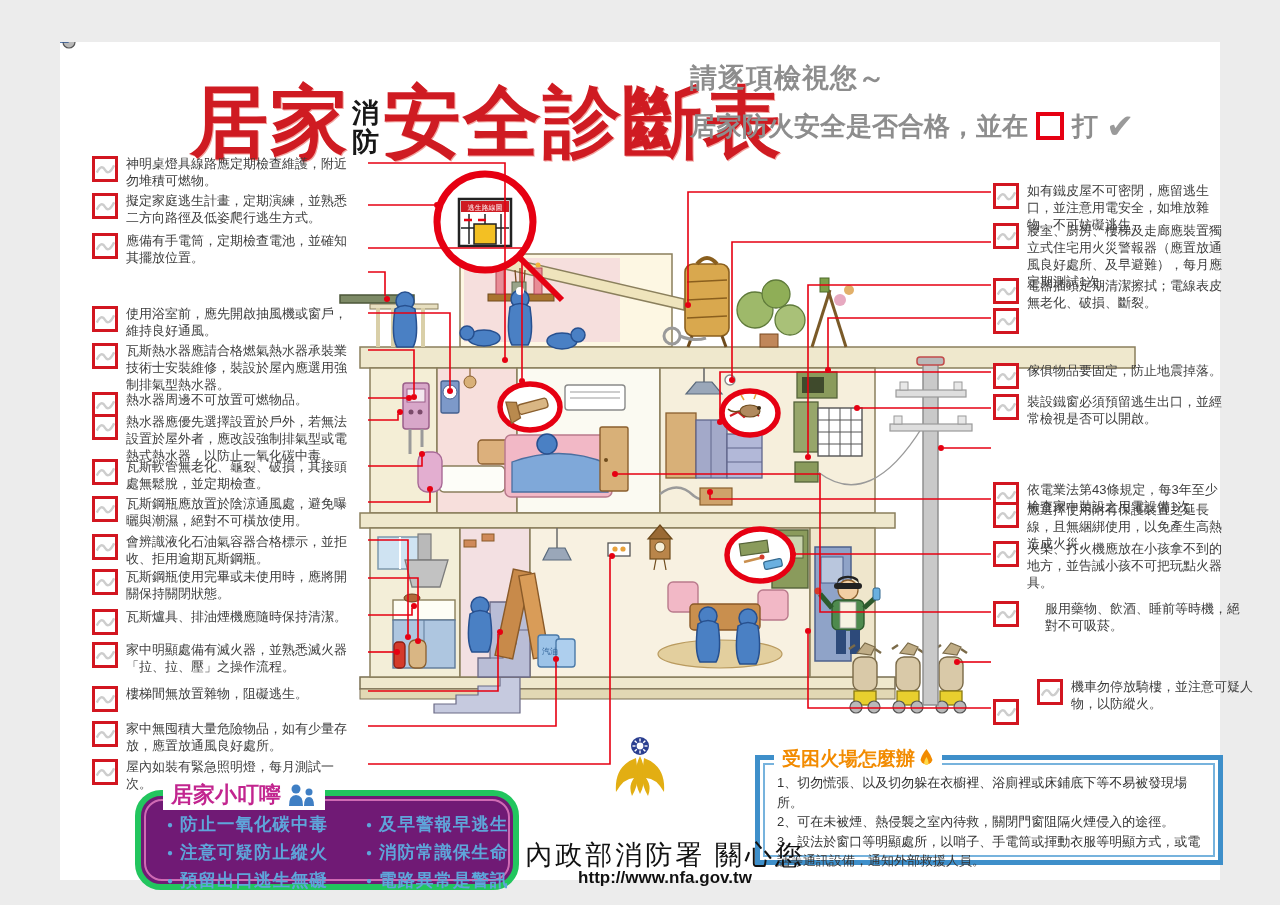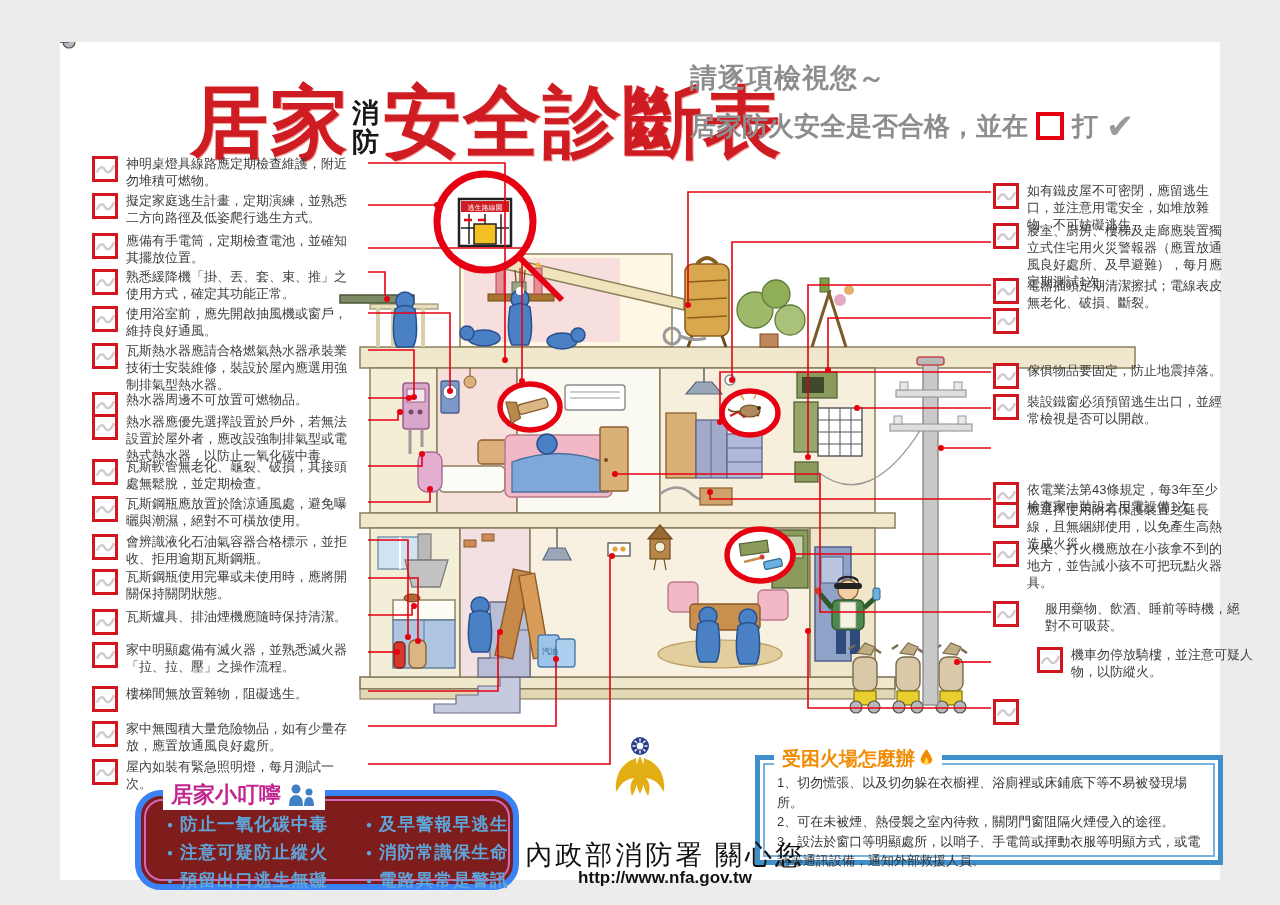--- a/index.html
+++ b/index.html
@@ -26,21 +26,21 @@
   .col-right{left:933px;top:0;width:226px;height:760px;}
   .chk-row{position:absolute;display:flex;gap:8px;align-items:flex-start;}
   .cbx{width:20px;height:20px;border:3px solid #d21620;background:#fff;flex:0 0 auto;margin-top:1px;}
   .cbx svg{display:block;width:20px;height:20px;}
   .ctx{font-size:13px;line-height:1.32;color:#3d3d3d;}
   .col-left .ctx{width:226px;}
   .col-right .ctx{width:196px;}
 
   
   .tipsbox{position:absolute;left:75px;top:748px;width:372px;height:88px;z-index:4;
-           border:6px solid #3b82f6;border-radius:26px;background:#7f1d1d;}
+           border:6px solid #22c55e;border-radius:26px;background:#701a75;}
   .tipsbox .inner{position:absolute;inset:3px;border:2px solid #cf6ab4;border-radius:18px;}
   .tips-title{position:absolute;left:22px;top:-16px;background:#fff;padding:0 8px;
               color:#c2258f;font-weight:bold;font-size:22px;display:flex;gap:6px;align-items:center;}
   .tips-cols{position:absolute;left:26px;top:16px;display:flex;gap:38px;align-items:center;}
   .tips-col{display:flex;flex-direction:column;gap:4px;}
   .tip-item{color:#5ea5da;font-weight:bold;font-size:17.5px;letter-spacing:1px;}
   .tip-item::before{content:"●";font-size:10px;vertical-align:2px;margin-right:6px;color:#5ea5da;}
 
   .rescuebox{position:absolute;left:695px;top:713px;width:458px;height:100px;z-index:4;
              border:5px solid #3e8fca;background:#fff;}
@@ -455,28 +455,20 @@
         <div class="ctx">擬定家庭逃生計畫，定期演練，並熟悉二方向路徑及低姿爬行逃生方式。</div>
       </div>
       <div class="chk-row" style="top: 190px;">
         <div class="cbx">
           <svg viewBox="0 0 22 22">
             <path d="M2,15 Q7,5 11,12 T21,7" fill="none" stroke="#cdcdcd" stroke-width="2.6"></path>
           </svg>
         </div>
         <div class="ctx">應備有手電筒，定期檢查電池，並確知其擺放位置。</div>
       </div>
-      <div class="chk-row" style="top: 226px;">
-        <div class="cbx">
-          <svg viewBox="0 0 22 22">
-            <path d="M2,15 Q7,5 11,12 T21,7" fill="none" stroke="#cdcdcd" stroke-width="2.6"></path>
-          </svg>
-        </div>
-        <div class="ctx">熟悉緩降機「掛、丟、套、束、推」之使用方式，確定其功能正常。</div>
-      </div>
       <div class="chk-row" style="top: 263px;">
         <div class="cbx">
           <svg viewBox="0 0 22 22">
             <path d="M2,15 Q7,5 11,12 T21,7" fill="none" stroke="#cdcdcd" stroke-width="2.6"></path>
           </svg>
         </div>
         <div class="ctx">使用浴室前，應先開啟抽風機或窗戶，維持良好通風。</div>
       </div>
       <div class="chk-row" style="top: 300px;">
         <div class="cbx">
@@ -648,21 +640,21 @@
         <div class="ctx">火柴、打火機應放在小孩拿不到的地方，並告誡小孩不可把玩點火器具。</div>
       </div>
       <div class="chk-row" style="top: 558px; gap: 26px;">
         <div class="cbx">
           <svg viewBox="0 0 22 22">
             <path d="M2,15 Q7,5 11,12 T21,7" fill="none" stroke="#cdcdcd" stroke-width="2.6"></path>
           </svg>
         </div>
         <div class="ctx">服用藥物、飲酒、睡前等時機，絕對不可吸菸。</div>
       </div>
-      <div class="chk-row" style="top: 604px; padding-left: 44px;">
+      <div class="chk-row" style="top: 636px; padding-left: 44px;">
         <div class="cbx">
           <svg viewBox="0 0 22 22">
             <path d="M2,15 Q7,5 11,12 T21,7" fill="none" stroke="#cdcdcd" stroke-width="2.6"></path>
           </svg>
         </div>
         <div class="ctx">機車勿停放騎樓，並注意可疑人物，以防縱火。</div>
       </div>
       <div class="chk-row" style="top: 656px;">
         <div class="cbx">
           <svg viewBox="0 0 22 22">

